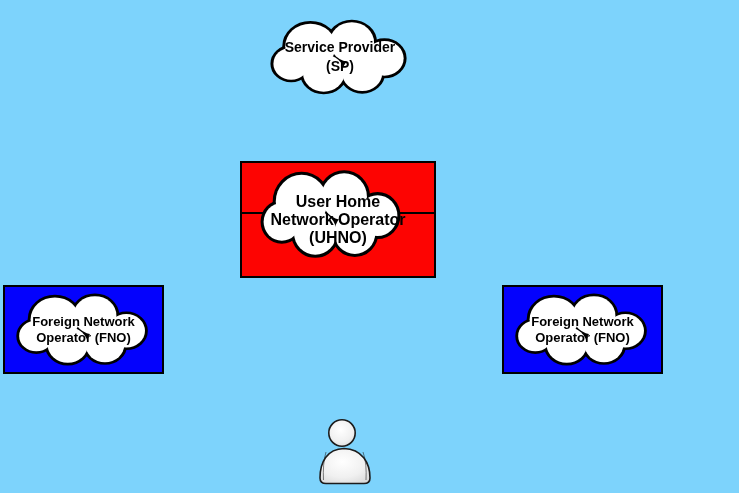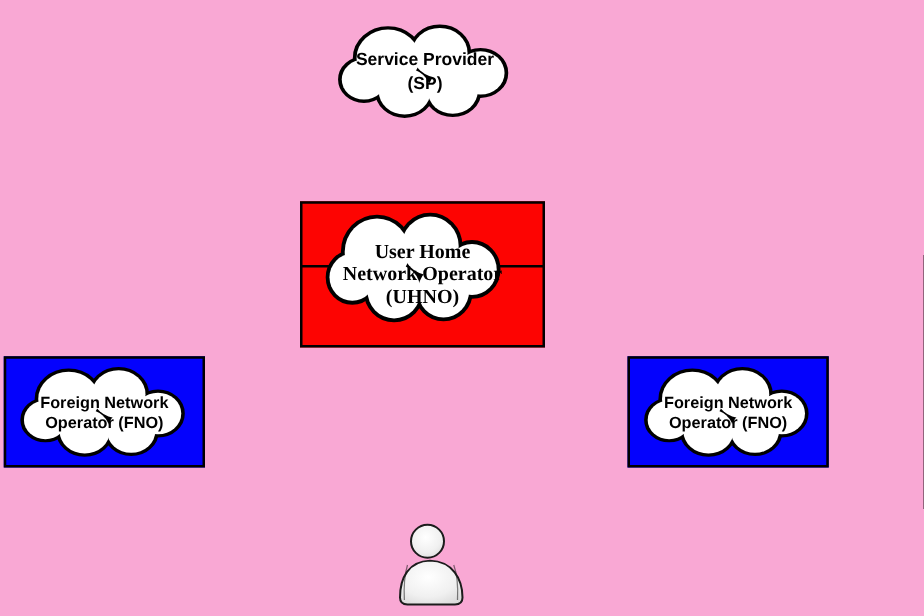--- a/index.html
+++ b/index.html
@@ -22,21 +22,21 @@
     background:#fff;border:2px solid #000;border-radius:50%;
     box-sizing:border-box;
   }
   .cp-node .label{font-size:15px;line-height:19px;}
   .uhno-node{
     left:240px;top:161px;width:196px;height:117px;
     border:2px solid #000;box-sizing:border-box;
   }
   .uhno-line{position:absolute;left:-2px;right:-2px;top:49px;height:2px;background:#000;}
   .uhno-cloud{position:absolute;left:14px;top:4px;width:152px;height:94px;}
-  .uhno-node .label{font-size:16px;line-height:18px;font-family:Liberation Serif, serif;}
+  .uhno-node .label{font-size:16px;line-height:18px;}
   .fno-node{
     position:absolute;top:285px;width:161px;height:89px;
     border:2px solid #000;box-sizing:border-box;
   }
   .fno-left{left:3px;}
   .fno-right{left:502px;}
   .fno-cloud{position:absolute;left:7px;top:4px;width:143px;height:77px;}
   .fno-node .label{font-size:13px;line-height:16px;}
   .person-node{left:317px;top:418px;width:56px;height:68px;}
   .person-node svg{display:block;width:100%;height:100%;}
@@ -61,21 +61,21 @@
         <circle cx="116" cy="38" r="30"></circle>
         <circle cx="160" cy="62" r="26"></circle>
         <circle cx="34" cy="70" r="24"></circle>
         <circle cx="78" cy="84" r="28"></circle>
         <circle cx="130" cy="84" r="27"></circle>
       </g>
     </g>
   </defs>
 </svg>
 
-<div class="stage" style="background: #f9a8d4;">
+<div class="stage" style="background: #7dd3fc;">
 
   <div class="node sp-node">
     <svg class="cloud-svg" viewBox="0 0 200 120" preserveAspectRatio="none">
       <use href="#cloud-g"></use>
     </svg>
     <div class="label bold">Service Provider
 (SP)</div>
   </div>
 
 

